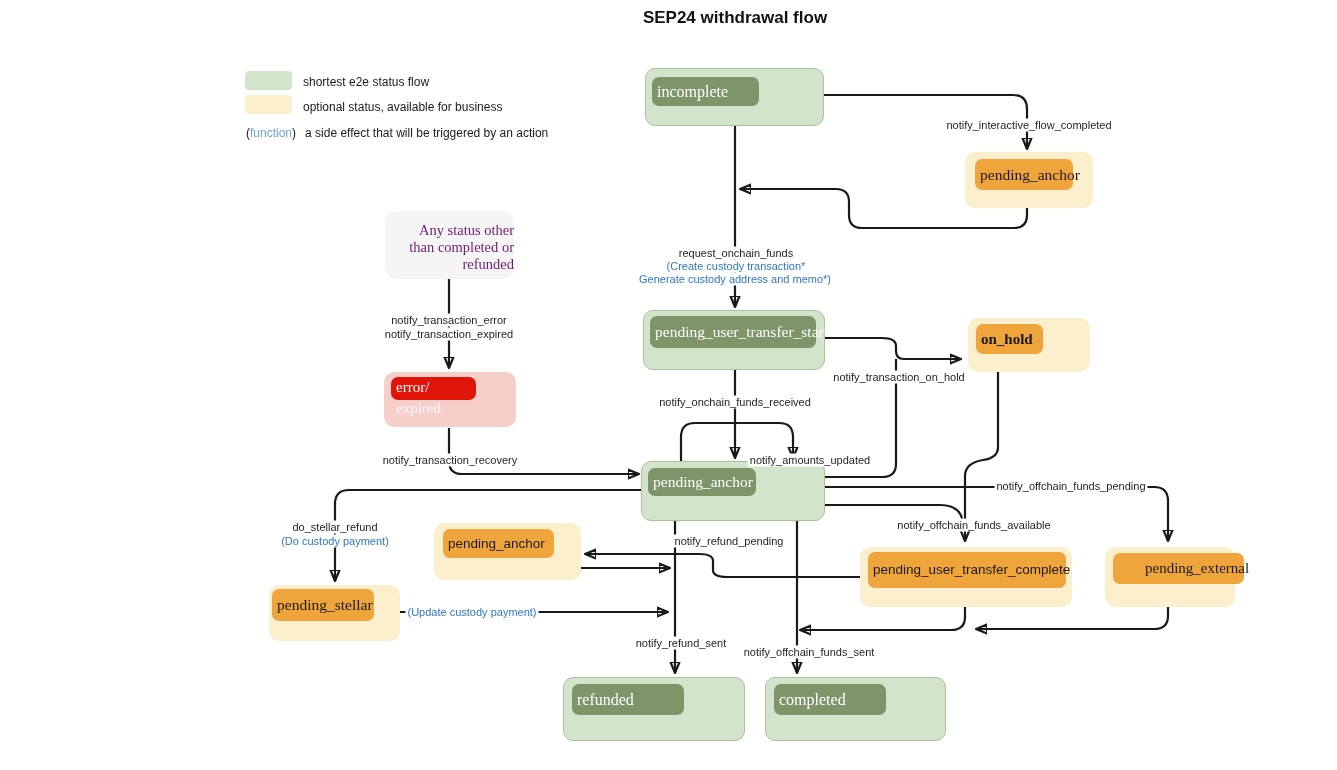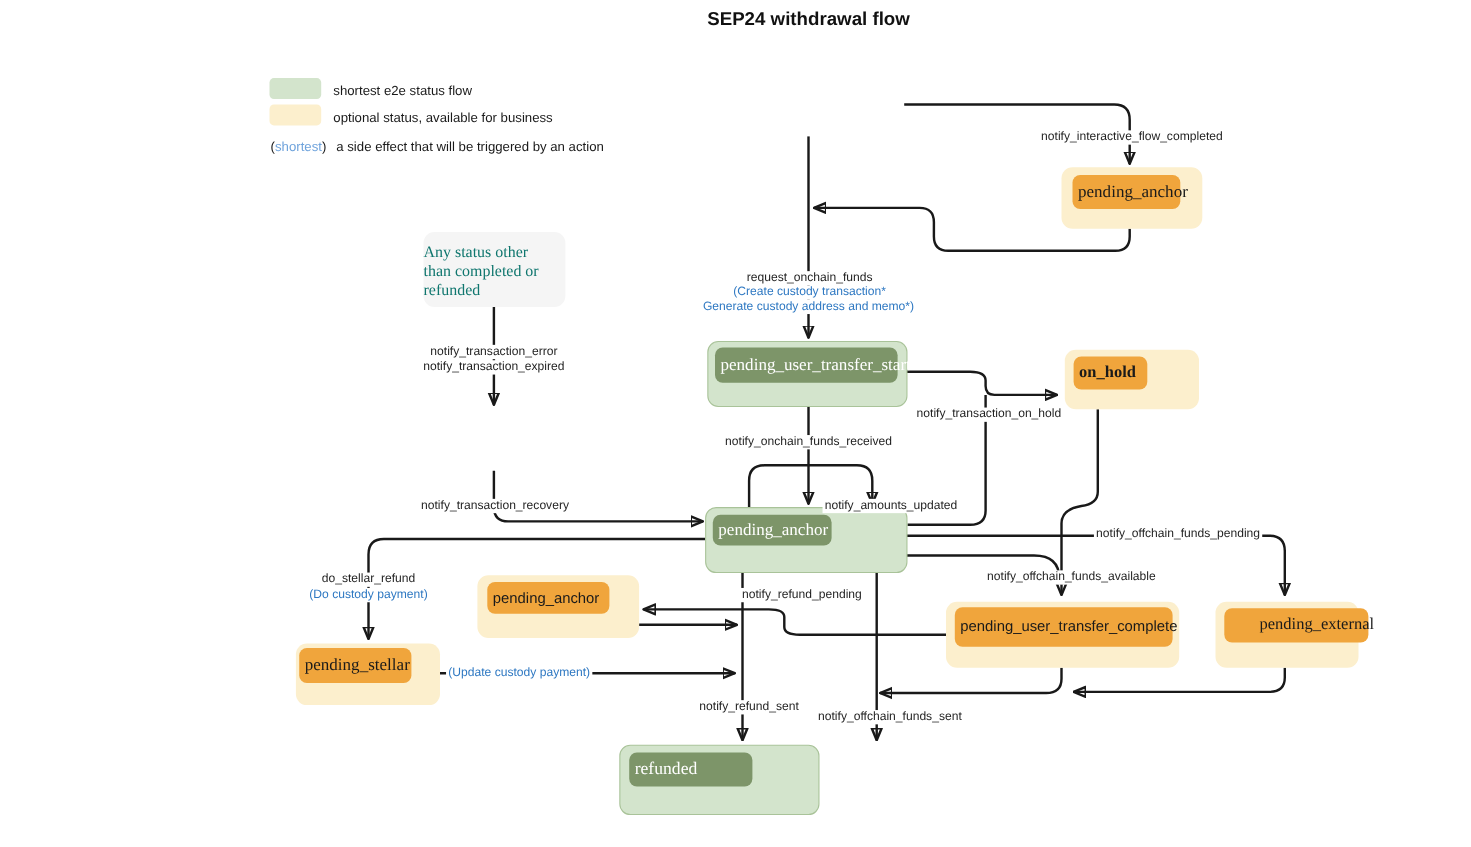--- a/index.html
+++ b/index.html
@@ -15,42 +15,42 @@
   .node.cream{background:#fcefcd;}
   .node.pink{background:#f6cfcb;}
   .node.gray{background:#f5f5f5;}
   .inner{position:absolute;border-radius:7px;white-space:nowrap;overflow:visible;
          font-family:"Liberation Serif", serif;padding-left:5px;}
   .inner.dgreen{background:#7d9569;color:#ffffff;}
   .inner.orange{background:#f0a53c;color:#1a1a1a;}
   .inner.red{background:#e01408;color:#ffffff;}
   .inner.sans{font-family:"Liberation Sans", sans-serif;}
   .anystatus{font-family:"Liberation Serif", serif;font-size:14.5px;line-height:17px;
-             color:#0f766e;text-align:left;padding-top:11px;box-sizing:border-box;}
+             color:#701a75;text-align:right;padding-top:11px;box-sizing:border-box;}
   
   .elabel{position:absolute;transform:translate(-50%,-50%);font-size:11px;color:#1f1f1f;
           background:#ffffff;padding:0 2px;white-space:nowrap;line-height:13px;}
   .elabel.fn{color:#2e78c2;}
   
   .swatch{position:absolute;width:47px;height:19px;border-radius:4px;}
   .legtext{position:absolute;font-size:12px;color:#1a1a1a;white-space:nowrap;line-height:14px;}
   .fnblue{color:#6fa3dc;}
 </style>
 </head>
 <body>
 
 <div class="canvas">
 
   <div class="title">SEP24 withdrawal flow</div>
 
   <div class="swatch" style="left:245px;top:71px;background:#d3e4cc;"></div>
   <div class="legtext" style="left:303px;top:75px;">shortest e2e status flow</div>
   <div class="swatch" style="left:245px;top:95px;background:#fcefcd;"></div>
   <div class="legtext" style="left:303px;top:100px;">optional status, available for business</div>
-  <div class="legtext" style="left:246px;top:126px;"><span>(</span><span class="fnblue">shortest</span><span>)</span><span style="margin-left:9px;">a side effect that will be triggered by an action</span></div>
+  <div class="legtext" style="left:246px;top:126px;"><span>(</span><span class="fnblue">function</span><span>)</span><span style="margin-left:9px;">a side effect that will be triggered by an action</span></div>
 
   <svg class="edges" width="1337" height="770" viewBox="0 0 1337 770">
     <defs>
       <marker id="arr" viewBox="0 0 12 12" refX="11" refY="6" markerWidth="12" markerHeight="12" orient="auto" markerUnits="userSpaceOnUse">
         <path d="M0,1.5 L11,6 L0,10.5 Z" fill="#191919" stroke="none"></path>
       </marker>
     </defs>
     <path marker-end="url(#arr)" d="M735,124 V307"></path>
     <path marker-end="url(#arr)" d="M822,95 H1013 Q1027,95 1027,109 V149"></path>
     <path marker-end="url(#arr)" d="M1027,208 V215 Q1027,228 1014,228 H862 Q849,228 849,215 V202 Q849,189 836,189 H740"></path>
@@ -66,31 +66,40 @@
     <path marker-end="url(#arr)" d="M797,519 V673"></path>
     <path marker-end="url(#arr)" d="M675,519 V673"></path>
     <path marker-end="url(#arr)" d="M860,577 H727 Q713,577 713,570 V561 Q713,554 699,554 H585"></path>
     <path marker-end="url(#arr)" d="M581,568 H670"></path>
     <path marker-end="url(#arr)" d="M641,490 H349 Q335,490 335,504 V581"></path>
     <path marker-end="url(#arr)" d="M399,612 H668"></path>
     <path marker-end="url(#arr)" d="M449,279 V368"></path>
     <path marker-end="url(#arr)" d="M449,428 V461 Q449,474 462,474 H639"></path>
   </svg>
 
+  <div class="node green" style="left:645px;top:68px;width:177px;height:56px;">
+    <div class="inner dgreen" style="left:6px;top:8px;width:102px;height:29px;font-size:16px;line-height:29px;">incomplete</div>
+  </div>
 
   <div class="node cream" style="left:965px;top:152px;width:128px;height:56px;">
     <div class="inner orange" style="left:10px;top:7px;width:93px;height:31px;font-size:15.5px;line-height:31px;">pending_anchor</div>
   </div>
 
   <div class="node gray anystatus" style="left:385px;top:211px;width:129px;height:68px;">
     <span>Any status other</span><br>
     <span>than completed or</span><br>
     <span>refunded</span>
   </div>
 
+  <div class="node pink" style="left:384px;top:372px;width:132px;height:55px;">
+    <div class="inner red" style="left:7px;top:5px;width:80px;height:23px;font-size:15px;line-height:21px;">
+      <span>error/</span><br>
+      <span style="color:rgba(255,255,255,0.85);">expired</span>
+    </div>
+  </div>
 
   <div class="node green" style="left:643px;top:310px;width:180px;height:58px;">
     <div class="inner dgreen" style="left:6px;top:5px;width:161px;height:32px;font-size:15.5px;line-height:32px;">pending_user_transfer_start</div>
   </div>
 
   <div class="node cream" style="left:968px;top:318px;width:122px;height:54px;">
     <div class="inner orange" style="left:8px;top:6px;width:62px;height:30px;font-size:15px;line-height:30px;font-weight:bold;">on_hold</div>
   </div>
 
   <div class="node green" style="left:641px;top:461px;width:182px;height:58px;">
@@ -110,20 +119,23 @@
   </div>
 
   <div class="node cream" style="left:1105px;top:547px;width:130px;height:60px;">
     <div class="inner orange" style="left:8px;top:6px;width:99px;height:31px;font-size:15px;line-height:31px;padding-left:32px;">pending_external</div>
   </div>
 
   <div class="node green" style="left:563px;top:677px;width:180px;height:62px;">
     <div class="inner dgreen" style="left:8px;top:6px;width:107px;height:31px;font-size:16px;line-height:31px;">refunded</div>
   </div>
 
+  <div class="node green" style="left:765px;top:677px;width:179px;height:62px;">
+    <div class="inner dgreen" style="left:8px;top:6px;width:107px;height:31px;font-size:16px;line-height:31px;">completed</div>
+  </div>
 
   <div class="elabel" style="left:1029px;top:125px;">notify_interactive_flow_completed</div>
   <div class="elabel" style="left:736px;top:253px;">request_onchain_funds</div>
   <div class="elabel fn" style="left:736px;top:266px;">(Create custody transaction*</div>
   <div class="elabel fn" style="left:735px;top:279px;">Generate custody address and memo*)</div>
   <div class="elabel" style="left:449px;top:320px;">notify_transaction_error</div>
   <div class="elabel" style="left:449px;top:334px;">notify_transaction_expired</div>
   <div class="elabel" style="left:450px;top:460px;">notify_transaction_recovery</div>
   <div class="elabel" style="left:735px;top:402px;">notify_onchain_funds_received</div>
   <div class="elabel" style="left:810px;top:442px;margin-top:18px;">notify_amounts_updated</div>

